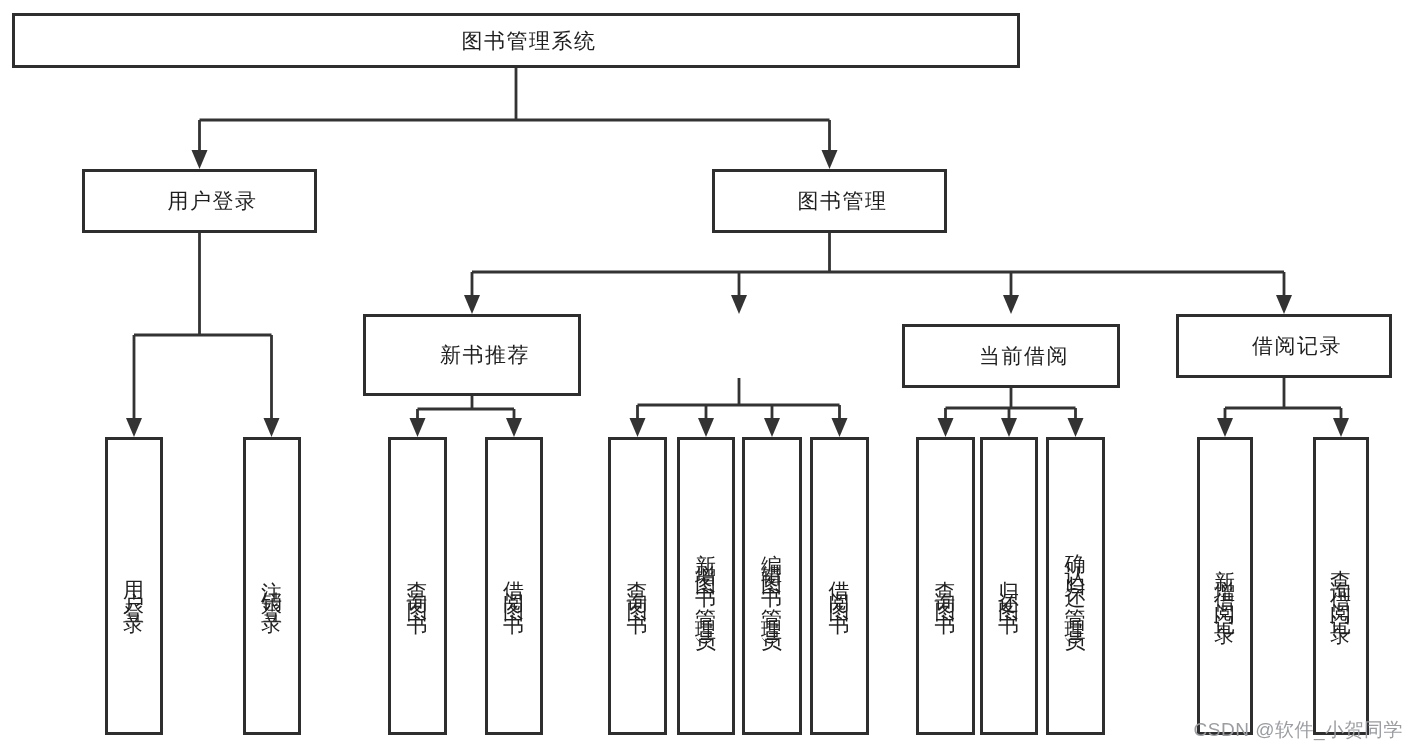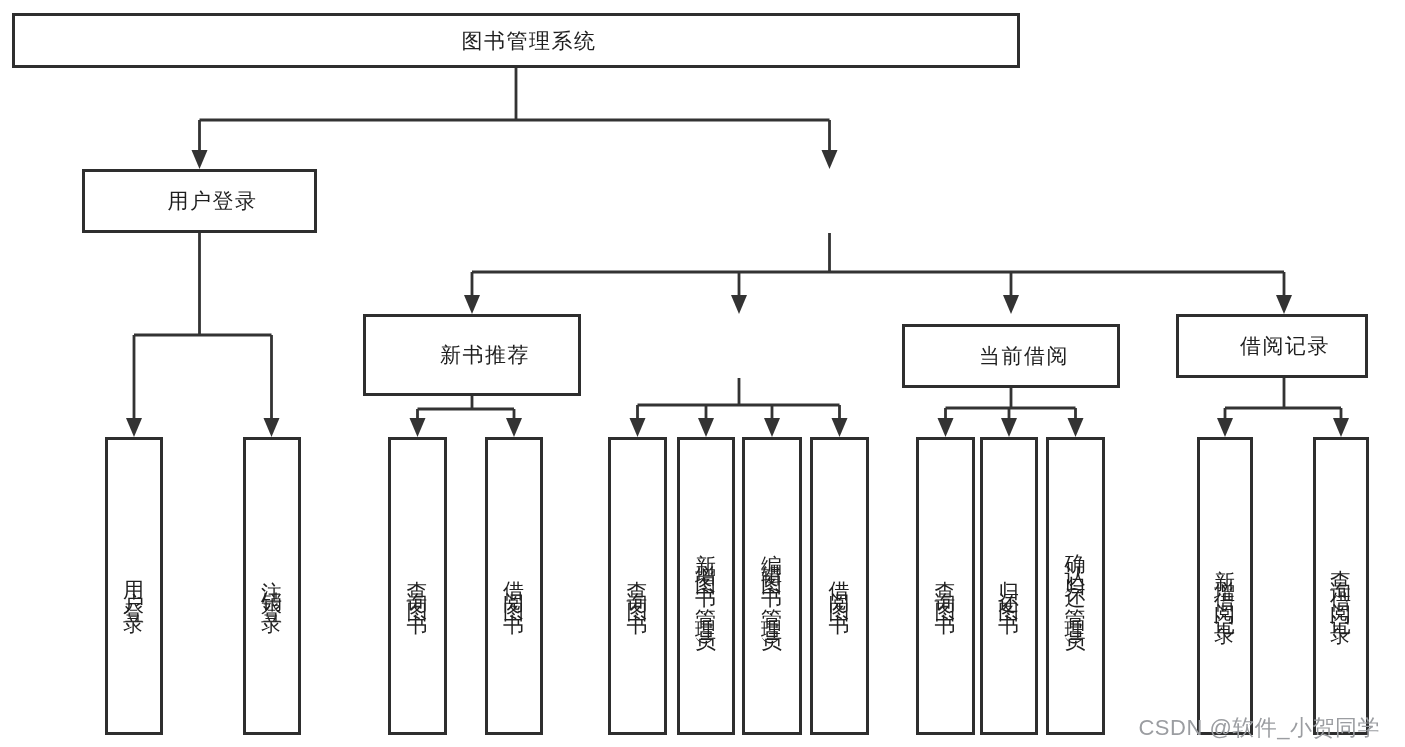--- a/index.html
+++ b/index.html
@@ -54,24 +54,24 @@
     height:298px;
     writing-mode:vertical-rl;
     text-orientation:mixed;
     font-size:21px;
     letter-spacing:11px;
     line-height:1;
     padding:6px 0;
   }
   .watermark{
     position:absolute;
-    right:25px;
+    right:2px;
     bottom:4px;
     color:var(--wm);
-    font-size:22px;
+    font-size:19px;
     letter-spacing:0.5px;
     z-index:5;
     white-space:nowrap;
   }
 </style>
 </head>
 <body>
 
 <div class="canvas">
 
@@ -114,24 +114,25 @@
     <g>
       <path class="l" d="M1284,378 V408 M1225,408 H1341 M1225,408 V423 M1341,408 V423"></path>
       <path class="tri" d="M1217,418 L1233,418 L1225,437 Z"></path>
       <path class="tri" d="M1333,418 L1349,418 L1341,437 Z"></path>
     </g>
   </svg>
 
   <div class="box h" style="left:12px;top:13px;width:1008px;height:55px">图书管理系统</div>
 
   <div class="box h" style="left:82px;top:169px;width:235px;height:64px">用户登录</div>
+  <div class="box h" style="left:712px;top:169px;width:235px;height:64px">图书管理</div>
 
   <div class="box h" style="left:363px;top:314px;width:218px;height:82px">新书推荐</div>
   <div class="box h" style="left:902px;top:324px;width:218px;height:64px">当前借阅</div>
-  <div class="box h" style="left:1176px;top:314px;width:192px;height:64px">借阅记录</div>
+  <div class="box h" style="left:1176px;top:314px;width:216px;height:64px">借阅记录</div>
 
   <div class="box v" style="left:105px;width:58px">用户登录</div>
   <div class="box v" style="left:243px;width:58px">注销登录</div>
 
   <div class="box v" style="left:388px;width:59px">查询图书</div>
   <div class="box v" style="left:485px;width:58px">借阅图书</div>
 
   <div class="box v" style="left:608px;width:59px">查询图书</div>
   <div class="box v" style="left:677px;width:58px">新增图书（管理员）</div>
   <div class="box v" style="left:742px;width:60px">编辑图书（管理员）</div>

